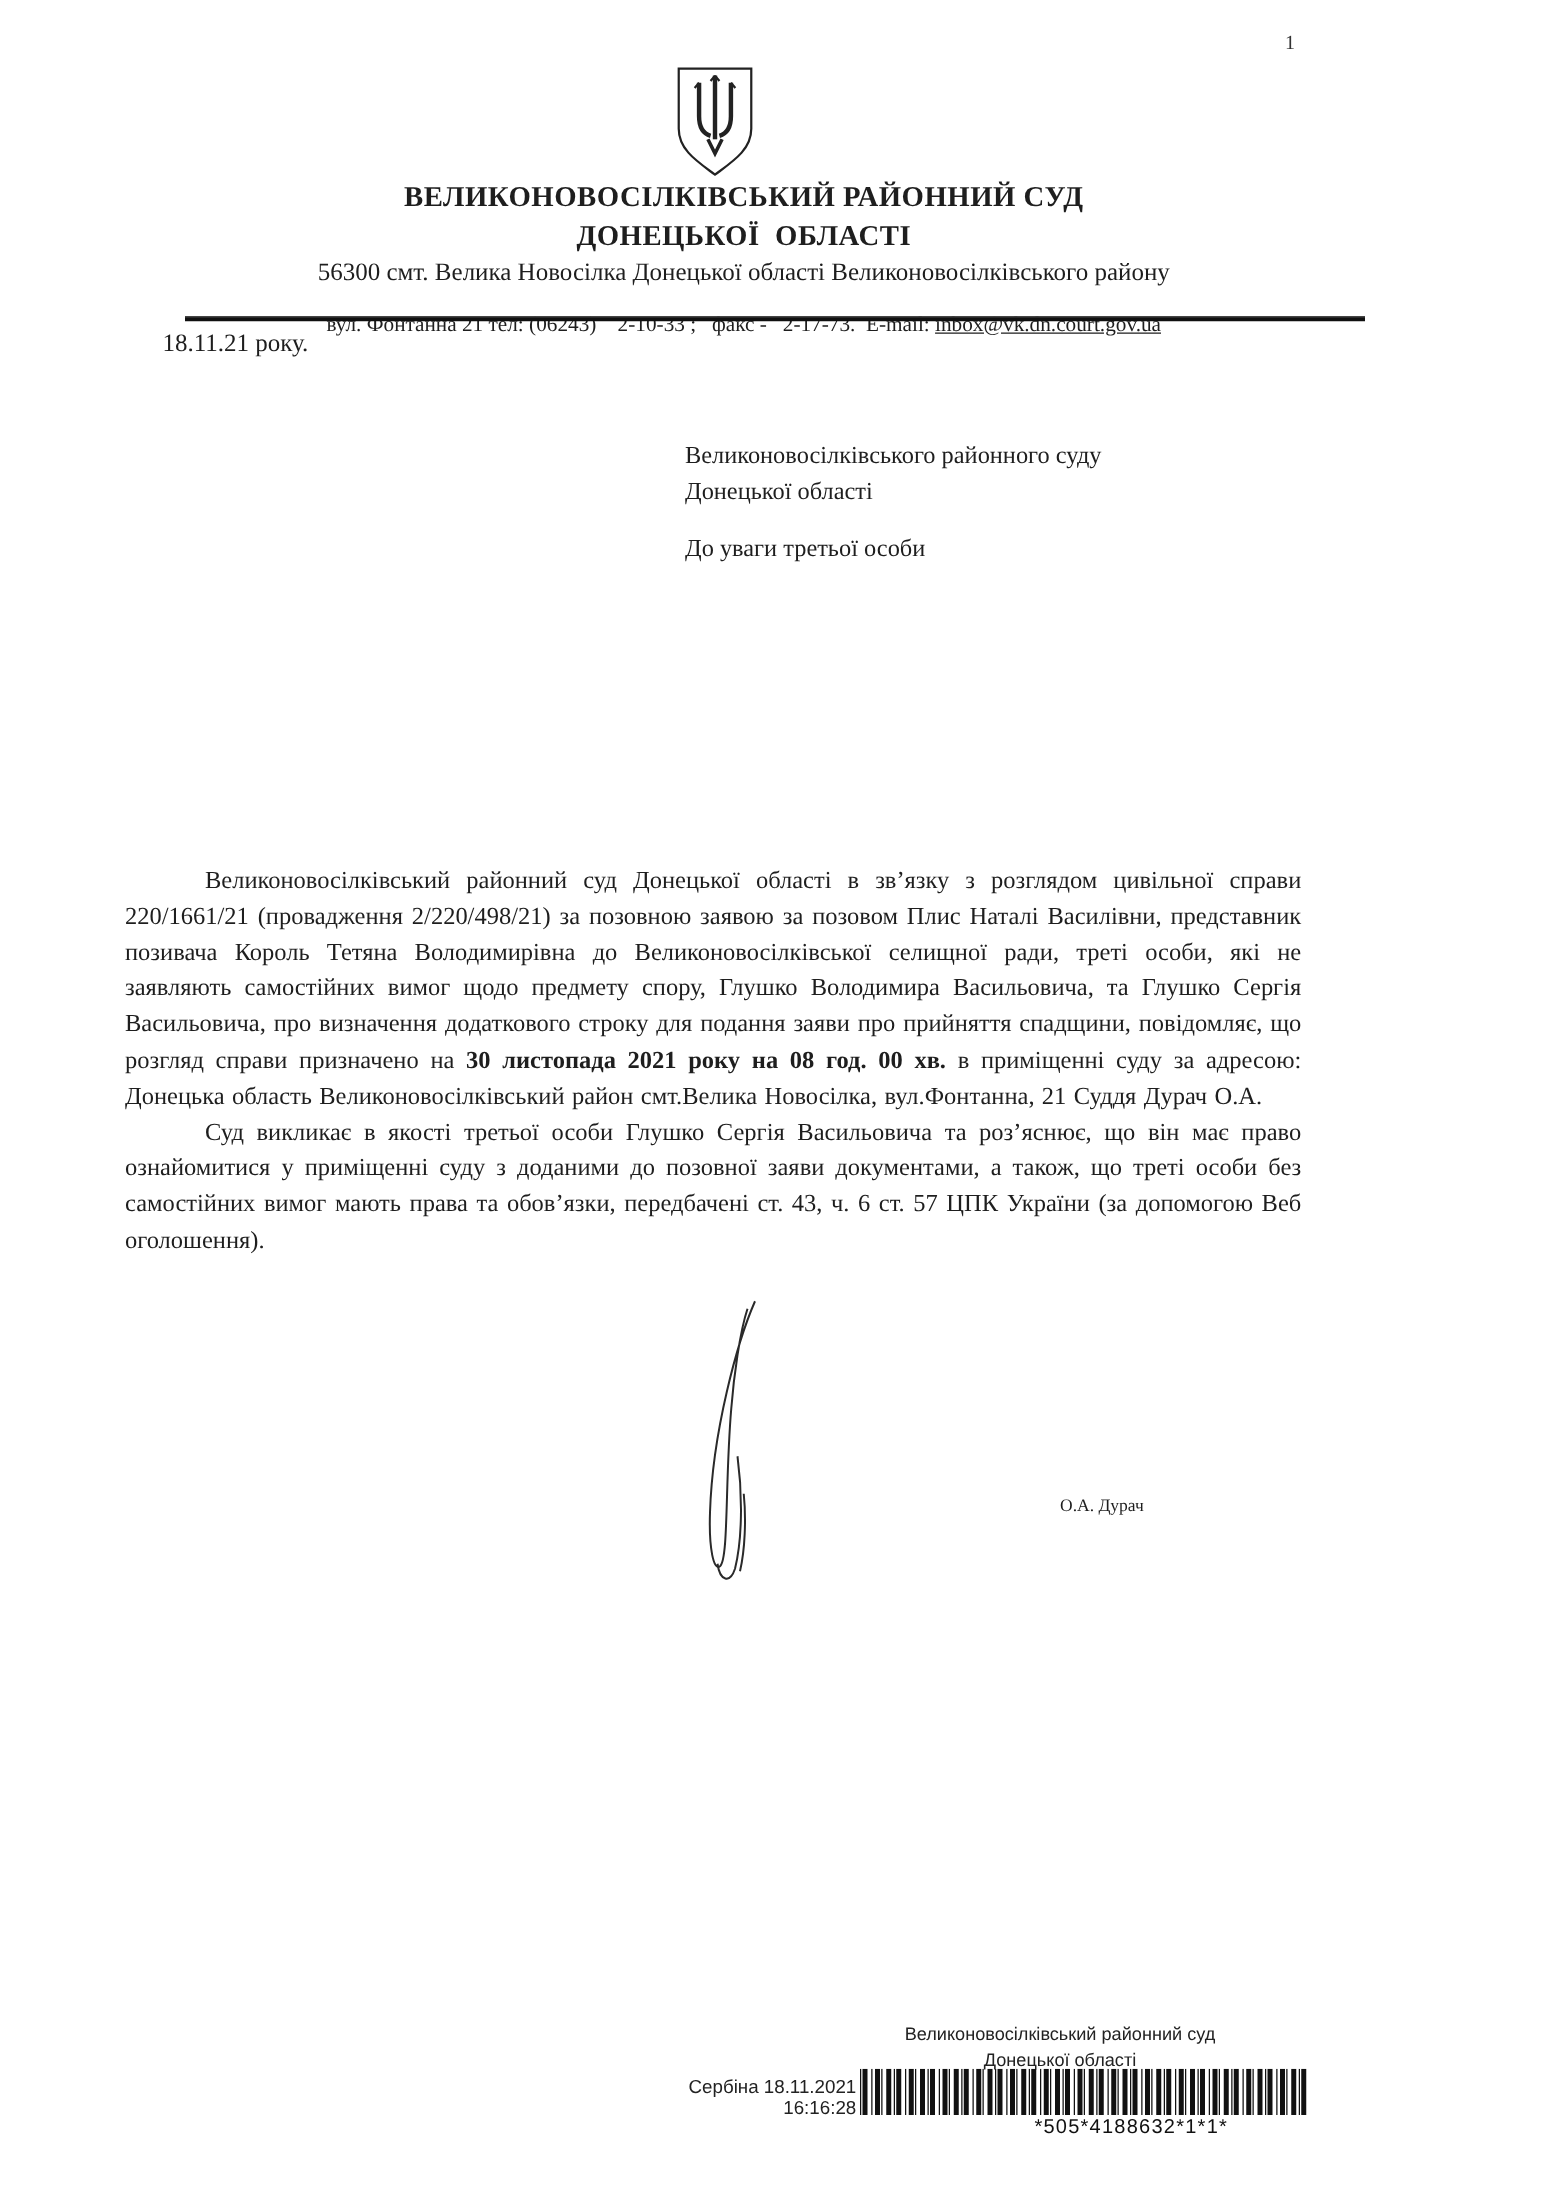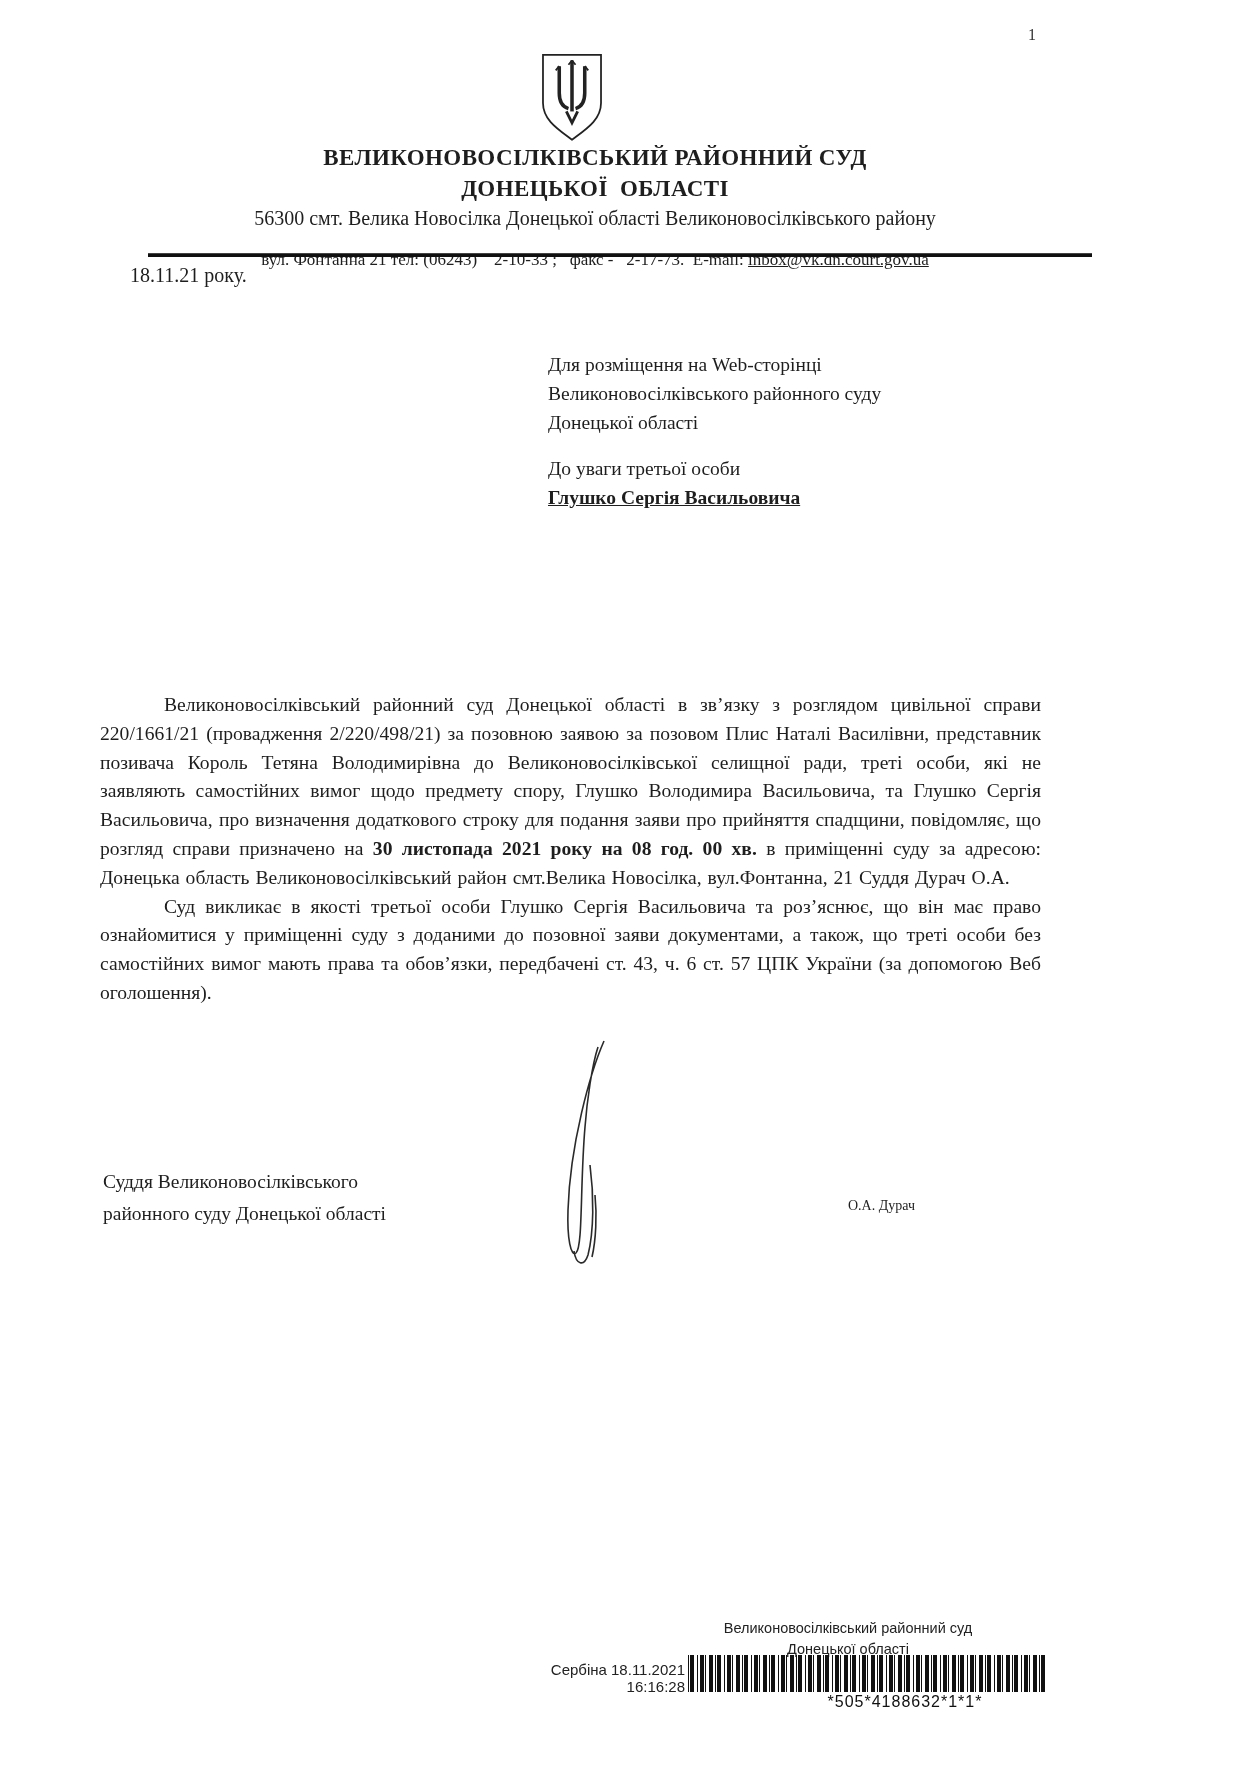--- a/index.html
+++ b/index.html
@@ -62,36 +62,30 @@
     <div class="court-title">ДОНЕЦЬКОЇ  ОБЛАСТІ</div>
     <div class="address-line">56300 смт. Велика Новосілка Донецької області Великоновосілківського району</div>
     <div class="contact-line"><span>вул. Фонтанна 21 тел: (06243)    2-10-33 ;   факс -   2-17-73.  E-mail: </span><span class="email">inbox@vk.dn.court.gov.ua</span></div>
   </div>
 
   <div class="abs header-rule"></div>
 
   <div class="abs date-line">18.11.21 року.</div>
 
   <div class="abs recipient-block">
-    <div>Для розміщення на Web-сторінці</div>
     <div>Великоновосілківського районного суду</div>
     <div>Донецької області</div>
     <div class="recipient-attn">До уваги третьої особи</div>
-    <div class="recipient-name">Глушко Сергія Васильовича</div>
   </div>
 
   <div class="abs body-block">
     <p><span>Великоновосілківський районний суд Донецької області в зв’язку з розглядом цивільної справи 220/1661/21 (провадження 2/220/498/21) за позовною заявою за позовом Плис Наталі Василівни, представник позивача Король Тетяна Володимирівна до Великоновосілківської селищної ради, треті особи, які не заявляють самостійних вимог щодо предмету спору, Глушко Володимира Васильовича, та Глушко Сергія Васильовича, про визначення додаткового строку для подання заяви про прийняття спадщини, повідомляє, що розгляд справи призначено на </span><span class="bold">30 листопада 2021  року на 08 год. 00 хв.</span><span> в приміщенні суду за адресою: Донецька область Великоновосілківський район смт.Велика Новосілка, вул.Фонтанна, 21 Суддя Дурач О.А.</span></p>
     <p>Суд викликає в якості третьої особи Глушко Сергія Васильовича та роз’яснює, що він має право ознайомитися у приміщенні суду з доданими до позовної заяви документами, а також, що треті особи без самостійних вимог мають права та обов’язки, передбачені ст. 43, ч. 6 ст. 57 ЦПК України (за допомогою Веб оголошення).</p>
   </div>
 
-  <div class="abs sig-left">
-    <div>Суддя Великоновосілківського</div>
-    <div>районного суду Донецької області</div>
-  </div>
 
   <svg class="abs sig-svg" viewBox="0 0 160 235" fill="none" stroke="#2a2a2a" stroke-width="1.6" aria-hidden="true">
     <path d="M86,6 C72,38 52,110 50,175 C49,204 53,222 58,218 C65,212 62,150 67,92 C69,66 74,30 80,12"></path>
     <path d="M72,130 C76,160 76,196 70,220 C66,232 58,230 56,216"></path>
     <path d="M77,160 C79,180 78,205 74,222"></path>
   </svg>
 
   <div class="abs sig-right">О.А. Дурач</div>
 
   <div class="abs footer-court">

